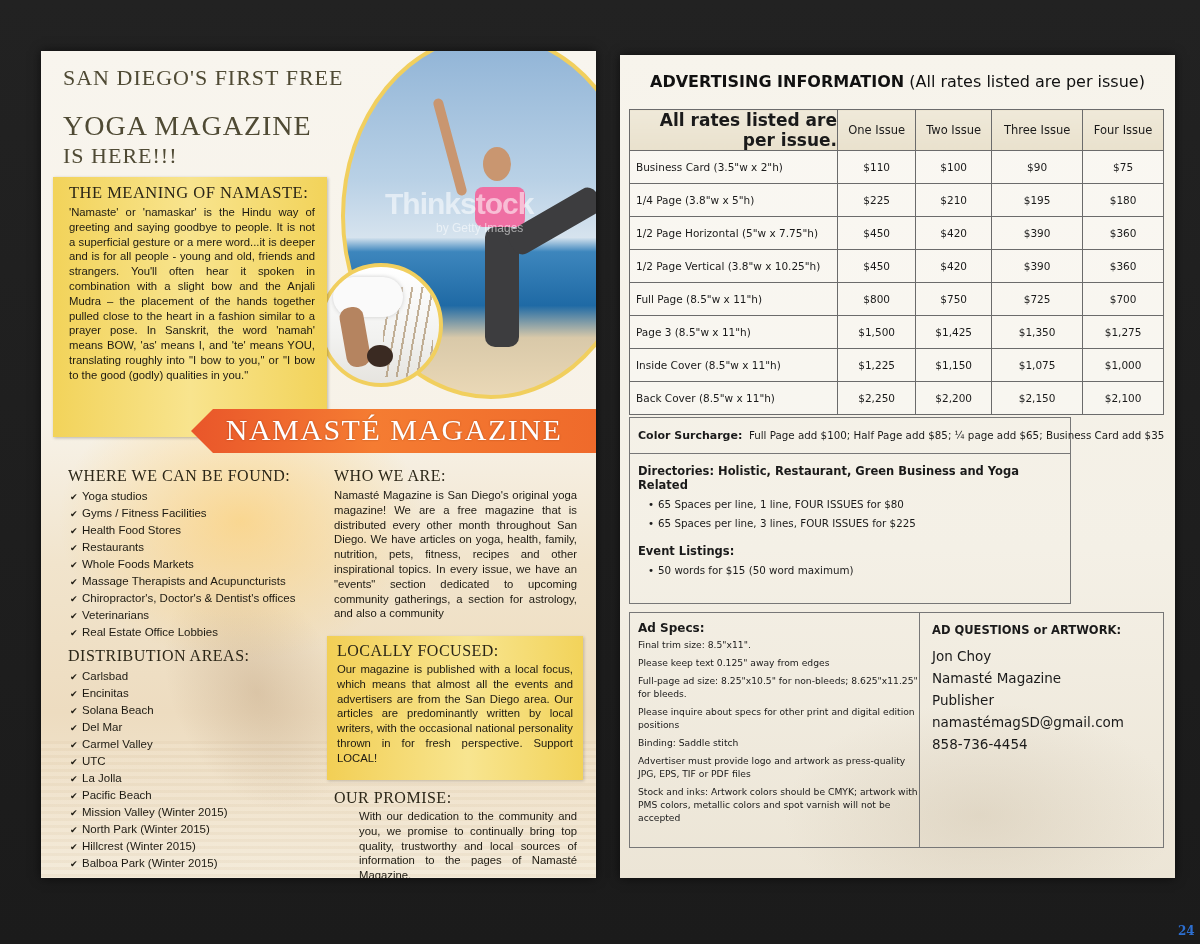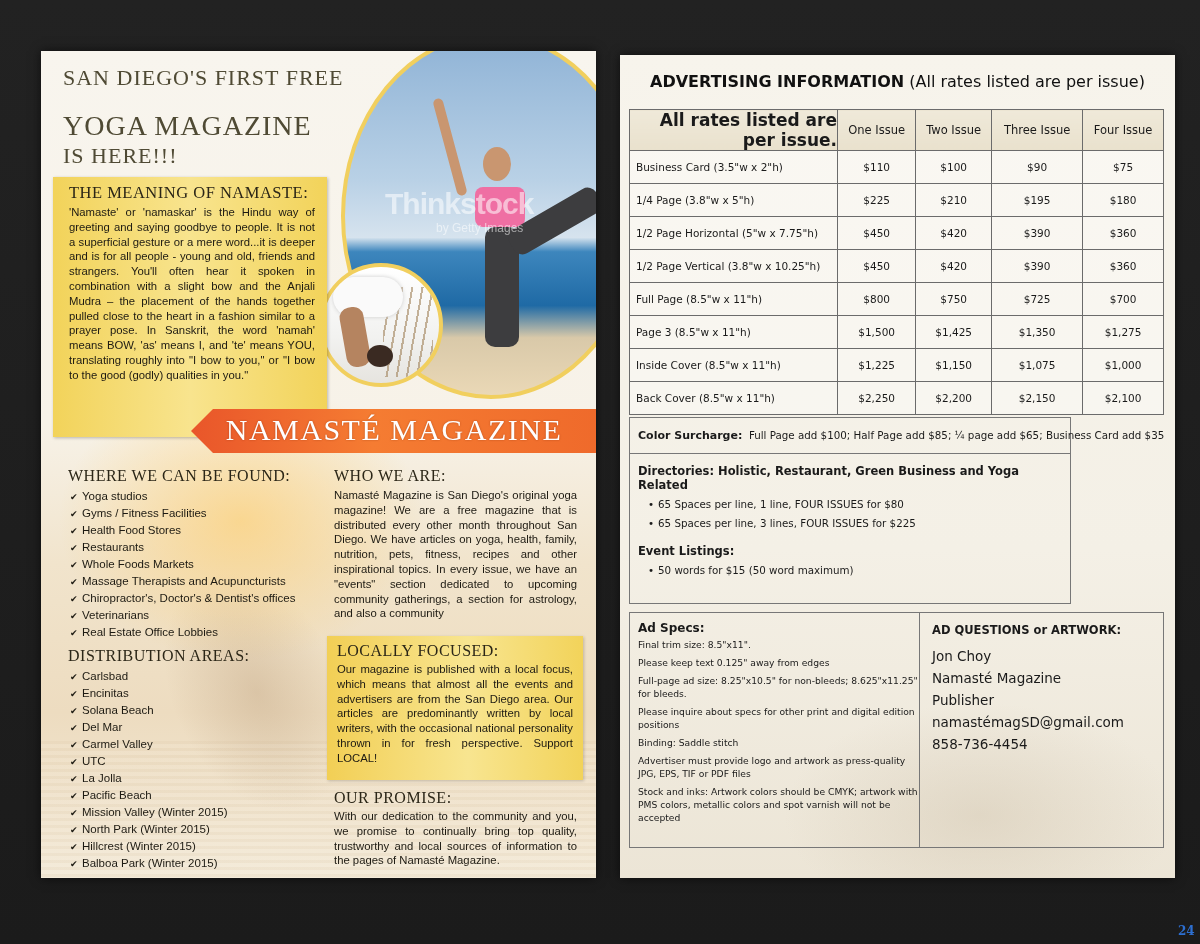--- a/index.html
+++ b/index.html
@@ -113,21 +113,21 @@
 
   .local-box {
     position: absolute; left: 286px; top: 585px; width: 256px; height: 144px;
     background: linear-gradient(90deg, #f2cf55 0%, #f8e590 55%, #f2d35a 100%);
     box-shadow: 1px 1px 3px rgba(0,0,0,0.2);
     padding: 6px 10px 0 10px;
   }
   .local-box .body-text { margin-top: 2px; }
 
   .promise { position: absolute; left: 293px; top: 738px; width: 243px; }
-  .promise .body-text { margin-top: 2px; }
+  .promise .body-text { margin-top: 2px; margin-left: 25px; }
 
   
   #right-page {
     left: 620px; top: 55px; width: 555px; height: 823px;
     background:
       radial-gradient(ellipse 280px 160px at 360px 760px, rgba(200,185,160,0.35), rgba(200,185,160,0) 70%),
       linear-gradient(180deg, #f7f4ec 0%, #f4f0e6 60%, #ece5d6 100%);
   }
   .adv-title { position: absolute; left: 0; top: 17px; width: 555px; text-align: center; font-family: "DejaVu Sans", sans-serif; color: #111; }
   .adv-title b { font-size: 16px; font-weight: bold; }

